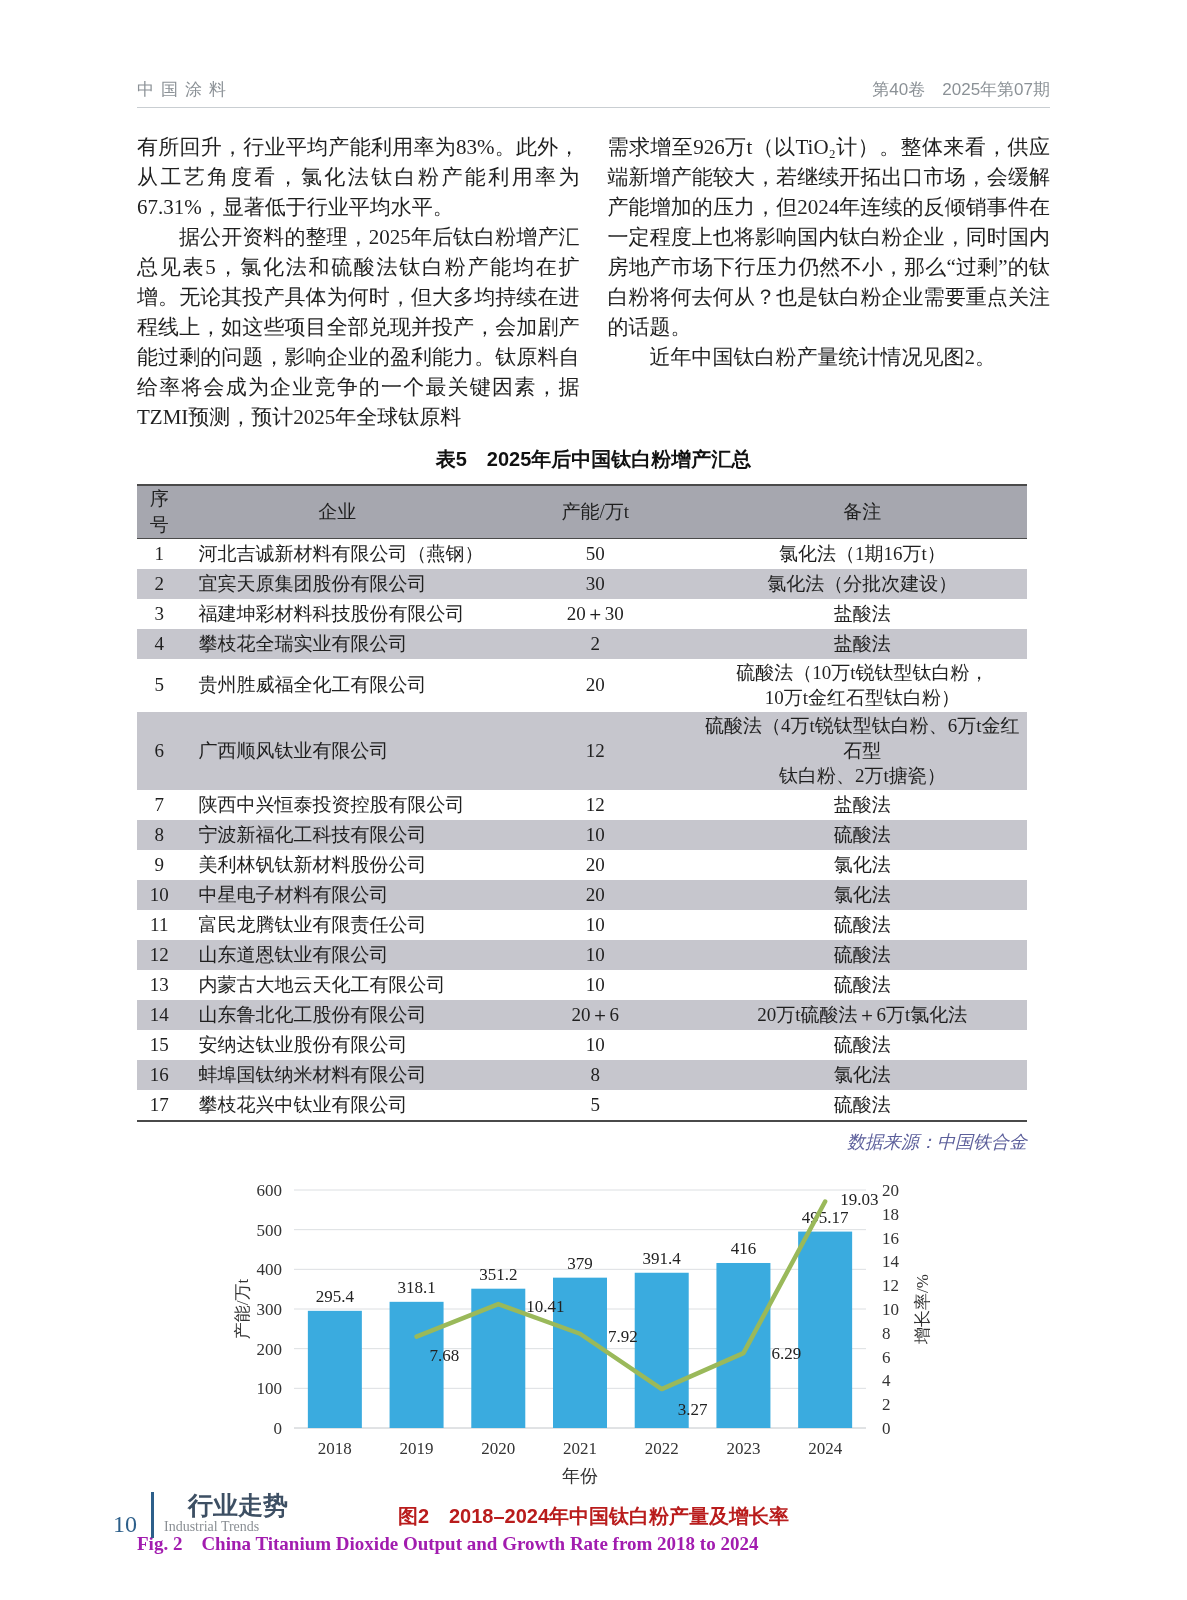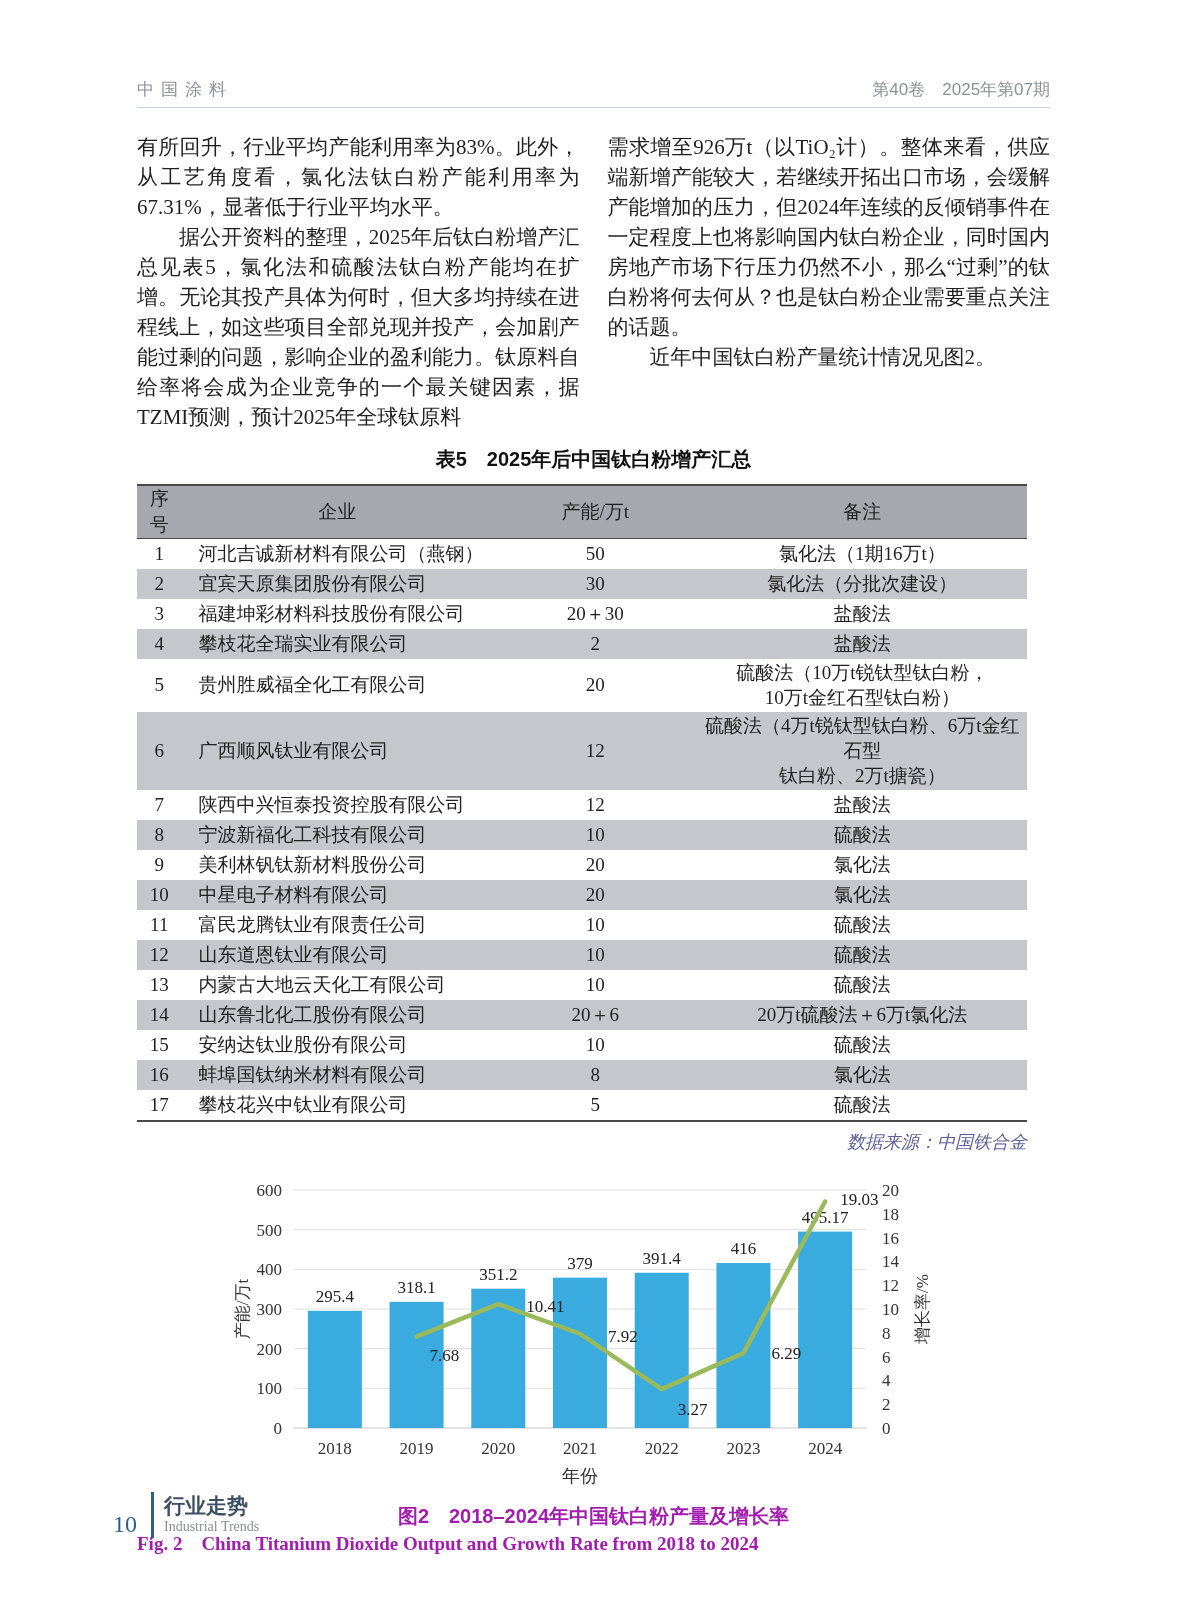--- a/index.html
+++ b/index.html
@@ -49,32 +49,32 @@
   table.data tr.shade td{background:#c6c6cd;}
   table.data td.remark{white-space:pre-line;}
   .col-no{width:5%;} .col-co{width:35%;} .col-cap{width:23%;} .col-rm{width:37%;}
   .src-note{
     text-align:right;font-style:italic;color:#5c5f9b;font-size:18px;margin-top:8px;width:890px;
   }
   
   .chart-wrap{margin-top:6px;margin-left:93px;width:710px;}
   .fig-cap-zh{
     text-align:center;font-family:"Liberation Sans","DejaVu Sans",sans-serif;
-    font-weight:bold;font-size:20px;line-height:28px;color:#a21caf;margin-top:6px;white-space:pre-wrap;
+    font-weight:bold;font-size:20px;line-height:28px;color:#b91c1c;margin-top:6px;white-space:pre-wrap;
   }
   .fig-cap-en{
     font-weight:bold;font-size:19px;line-height:27px;color:#a21caf;white-space:pre-wrap;
   }
   
   .footer{position:absolute;left:113px;bottom:62px;display:flex;align-items:center;}
   .page-no{font-size:24px;color:#2d5f8a;margin-right:14px;align-self:flex-end;}
   .foot-bar{width:3px;height:46px;background:#2d5f8a;margin-right:10px;}
   .foot-zh{
     font-family:Liberation Serif, serif;font-weight:bold;
-    font-size:21px;color:#3d4f63;line-height:24px;
+    font-size:25px;color:#3d4f63;line-height:24px;margin-left:24px;
   }
   .foot-en{font-size:14px;color:#8a8f94;line-height:18px;}
 </style>
 </head>
 <body>
 
 <div class="page">
   <div class="content">
 
     <div class="runhead">

